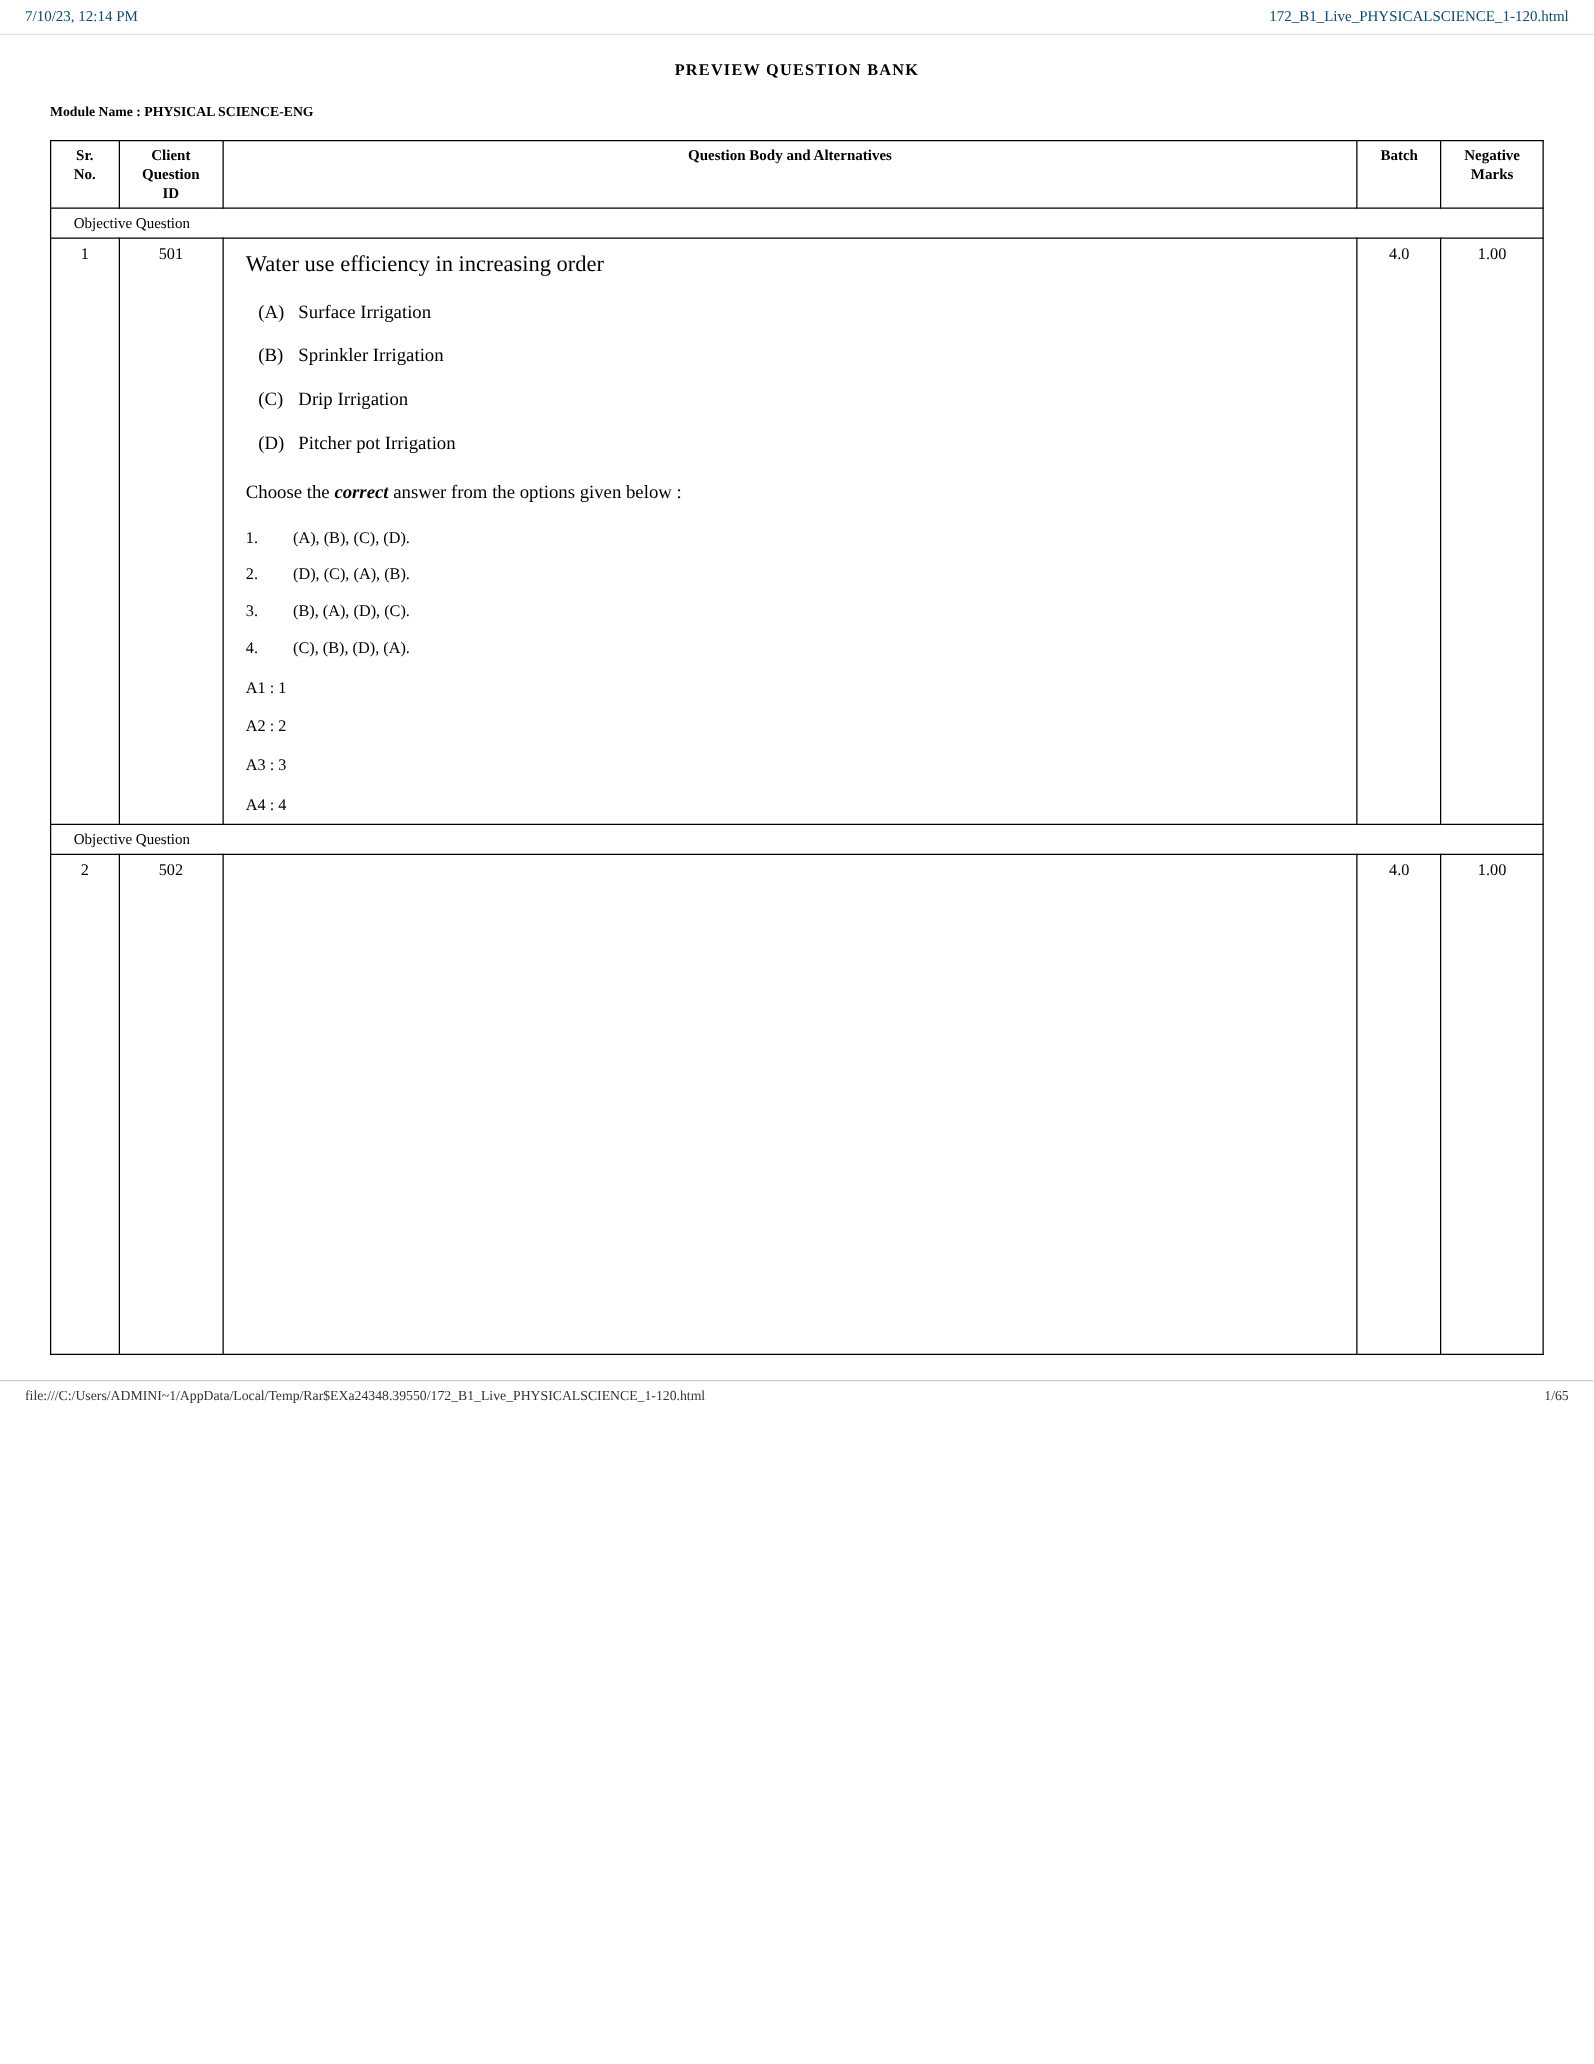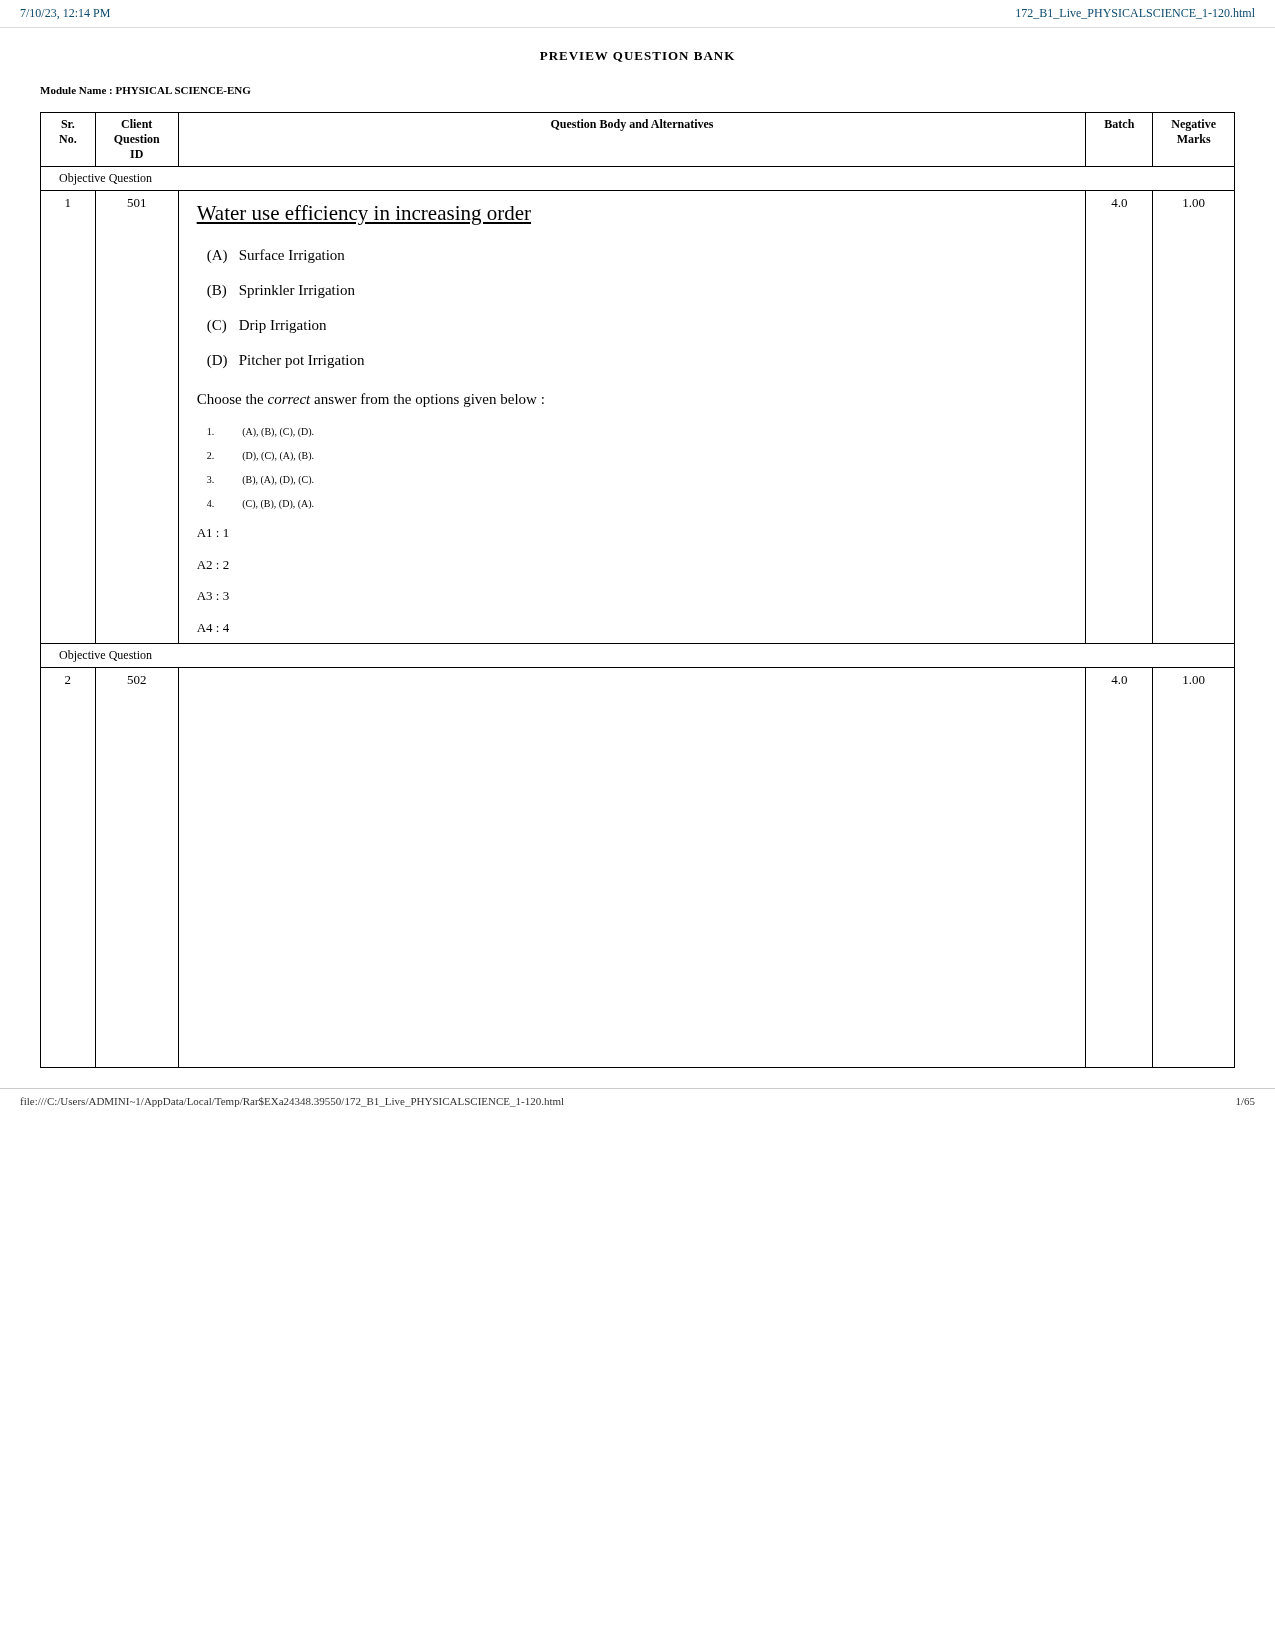--- a/index.html
+++ b/index.html
@@ -64,41 +64,39 @@
       font-weight: normal;
       border: 1px solid #000;
       padding: 3px 6px;
     }
     .question-cell {
       padding: 8px 12px;
       font-size: 14px;
       line-height: 1.8;
     }
     .question-cell .q-text {
-      font-size: 21px;
+      font-size: 18px;
       margin-bottom: 10px;
-      text-decoration: underline;
     }
     .question-cell .option {
       margin-bottom: 8px;
       margin-left: 10px;
       font-size: 15px;
     }
     .question-cell .choose-text {
       margin-top: 12px;
       margin-bottom: 10px;
       font-size: 15px;
     }
     .question-cell .choose-text strong {
-      font-weight: normal;
+      font-weight: bold;
     }
     .question-cell .answer-option {
       margin-bottom: 6px;
-      margin-left: 10px;
-      font-size: 10px;
+      font-size: 13px;
     }
     .question-cell .answer-label {
       display: inline-block;
       width: 28px;
     }
     .question-cell .meta-line {
       margin-top: 8px;
       font-size: 13px;
     }
     .marks-cell {

